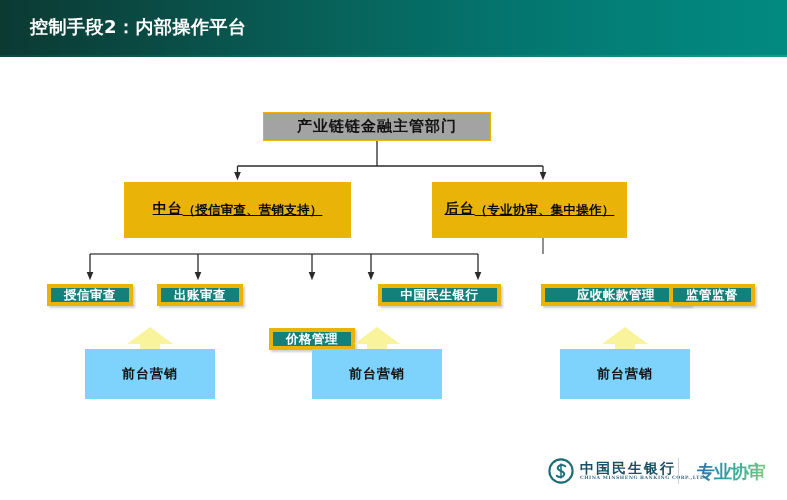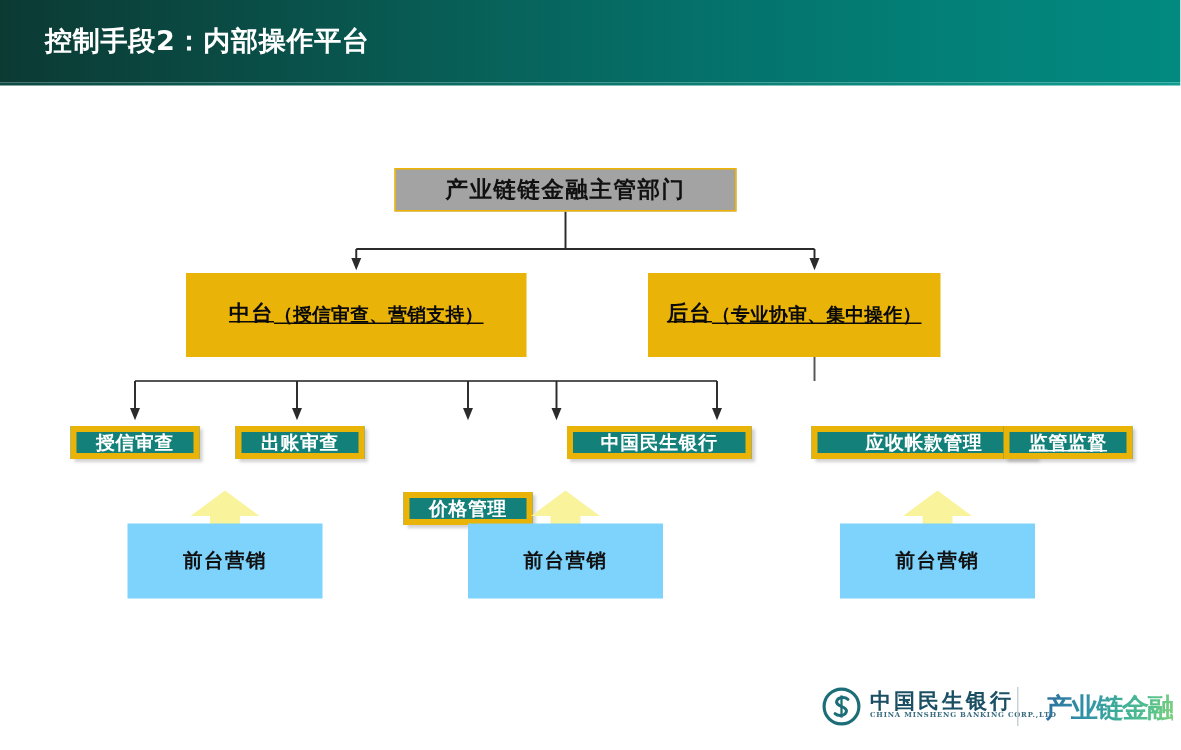--- a/index.html
+++ b/index.html
@@ -283,21 +283,21 @@
   <div class="box-mid" id="box-mid-back">
     <span class="mid-title">后台</span>
     <span class="mid-sub">（专业协审、集中操作）</span>
   </div>
 
   <div class="box-fn" style="left:47px;  width:86px;">授信审查</div>
   <div class="box-fn" style="left:157px; width:86px;">出账审查</div>
   <div class="box-fn" style="left:269px; width:86px;margin-top:44px;">价格管理</div>
   <div class="box-fn" style="left:378px; width:123px;">中国民生银行</div>
   <div class="box-fn" style="left:517px; width:150px;margin-left:24px;">应收帐款管理</div>
-  <div class="box-fn" style="left:669px; width:86px;text-decoration:underline;">监管监督</div>
+  <div class="box-fn" style="left:669px; width:86px;">监管监督</div>
 
   <div class="arrow-block" style="left:85px;">
     <svg class="ab-head" width="46" height="24" viewBox="0 0 46 24">
       <path d="M23,0 L46,17 L33,17 L33,24 L13,24 L13,17 L0,17 Z" fill="#f9f39b"></path>
     </svg>
     <div class="ab-shaft">前台营销</div>
   </div>
 
   <div class="arrow-block" style="left:312px;">
     <svg class="ab-head" width="46" height="24" viewBox="0 0 46 24">
@@ -325,14 +325,14 @@
       <path d="M13,5.6 L13,20.4" stroke="#1b6e78" stroke-width="1.5"></path>
     </svg>
     <div class="ms-text">
       <div class="ms-cn">中国民生银行</div>
       <div class="ms-en">CHINA MINSHENG BANKING CORP.,LTD</div>
     </div>
   </div>
 
   <div class="logo-divider"></div>
 
-  <div class="logo-chain">产业链金融</div>
+  <div class="logo-chain">专业协审</div>
 </div>
 
 </body></html>

